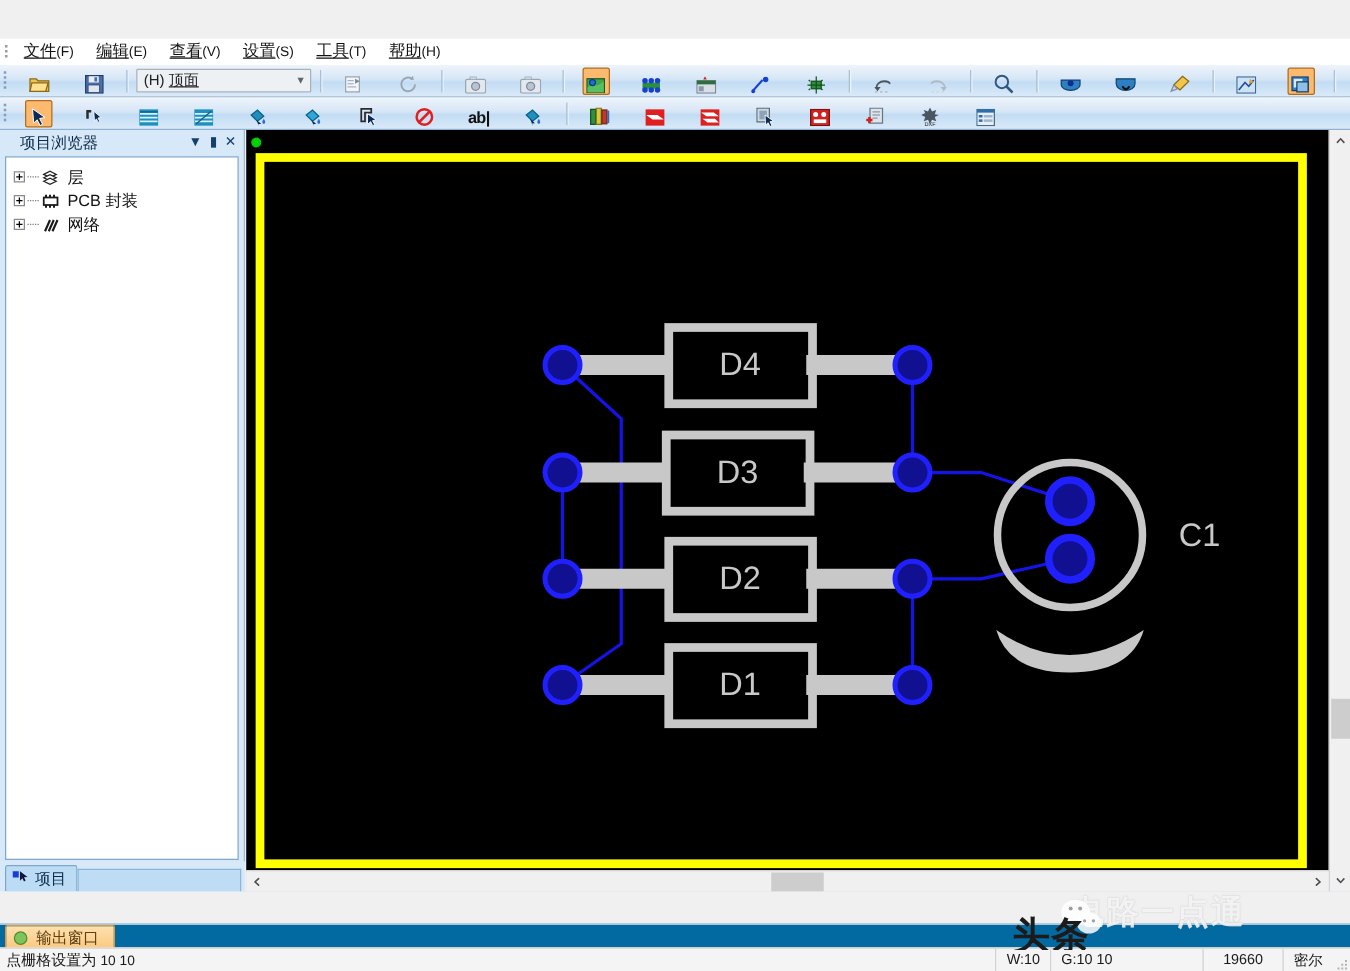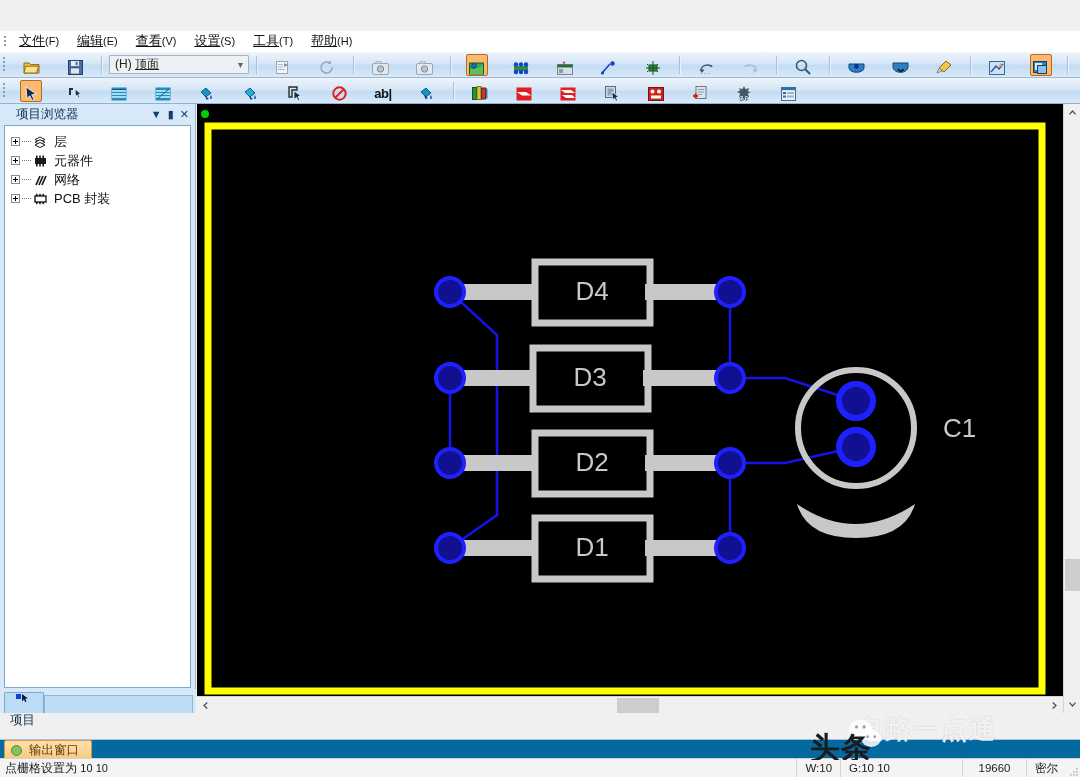--- a/index.html
+++ b/index.html
@@ -123,21 +123,21 @@
 
   
   .dock-tabs {
     position:absolute; left:0; bottom:0; width:196px; height:24px;
     background:#d7e8f8; display:flex; align-items:flex-end;
   }
   .dock-tab {
     height:21px; margin-left:4px; padding:0 8px 0 5px;
     background:#bcdcf6; border:1px solid #7ea7cc; border-bottom:none;
     border-radius:2px 2px 0 0;
-    display:flex; align-items:center; gap:4px; font-size:12.5px; color:#0b2b4a;flex-direction:column;
+    display:flex; align-items:center; gap:4px; font-size:12.5px; color:#0b2b4a;
   }
   .dock-tab-fill { flex:1; height:18px; background:#bfdcf5; border:1px solid #8fb6d8; border-bottom:none; margin-right:3px; }
 
   
   .outwin {
     position:absolute; left:0; top:739px; width:1080px; height:19px;
     background:#0369a1; border-top:1px solid #a8c5e0;
   }
   .out-tab {
     position:absolute; left:4px; top:0; height:19px; padding:0 12px 0 6px;
@@ -565,63 +565,47 @@
         <span class="ticon">
           <svg width="18" height="14" viewBox="0 0 18 14">
               <path d="M3 4.5l5-2.5 5 2.5-5 2.5z" fill="#fff" stroke="#222" stroke-width="1"></path>
               <path d="M3 7.2l5-2.5 5 2.5-5 2.5z" fill="#fff" stroke="#222" stroke-width="1"></path>
               <path d="M3 10l5-2.5 5 2.5-5 2.5z" fill="#fff" stroke="#222" stroke-width="1"></path>
             </svg>
         </span>
         <span class="tlabel">层</span>
       </div>
 
-      <div class="tnode">
-        <span class="tplus"></span>
-        <span class="tdash"></span>
-        <span class="ticon">
-          <svg width="18" height="14" viewBox="0 0 18 14">
-              <rect x="3" y="4" width="11" height="6" fill="#1a1a1a"></rect>
-              <rect x="4" y="1.5" width="1.6" height="2.5" fill="#1a1a1a"></rect>
-              <rect x="7.2" y="1.5" width="1.6" height="2.5" fill="#1a1a1a"></rect>
-              <rect x="10.4" y="1.5" width="1.6" height="2.5" fill="#1a1a1a"></rect>
-              <rect x="4" y="10" width="1.6" height="2.5" fill="#1a1a1a"></rect>
-              <rect x="7.2" y="10" width="1.6" height="2.5" fill="#1a1a1a"></rect>
-              <rect x="10.4" y="10" width="1.6" height="2.5" fill="#1a1a1a"></rect>
-            </svg>
-        </span>
-        <span class="tlabel">元器件</span>
-      </div>
-
-      <div class="tnode">
-        <span class="tplus"></span>
-        <span class="tdash"></span>
-        <span class="ticon">
-          <svg width="18" height="14" viewBox="0 0 18 14">
-              <path d="M4 12L8 3M7 12L11 3M10 12L14 3" stroke="#1a1a1a" stroke-width="1.7" fill="none"></path>
-            </svg>
-        </span>
-        <span class="tlabel">网络</span>
-      </div>
 
       <div class="tnode">
         <span class="tplus"></span>
         <span class="tdash"></span>
         <span class="ticon">
           <svg width="18" height="14" viewBox="0 0 18 14">
               <rect x="3" y="4" width="11" height="6" fill="none" stroke="#1a1a1a" stroke-width="1.4"></rect>
               <rect x="4" y="1.8" width="1.6" height="2.2" fill="#1a1a1a"></rect>
               <rect x="7.2" y="1.8" width="1.6" height="2.2" fill="#1a1a1a"></rect>
               <rect x="10.4" y="1.8" width="1.6" height="2.2" fill="#1a1a1a"></rect>
               <rect x="4" y="10" width="1.6" height="2.2" fill="#1a1a1a"></rect>
               <rect x="7.2" y="10" width="1.6" height="2.2" fill="#1a1a1a"></rect>
               <rect x="10.4" y="10" width="1.6" height="2.2" fill="#1a1a1a"></rect>
             </svg>
         </span>
         <span class="tlabel">PCB 封装</span>
+      </div>
+
+      <div class="tnode">
+        <span class="tplus"></span>
+        <span class="tdash"></span>
+        <span class="ticon">
+          <svg width="18" height="14" viewBox="0 0 18 14">
+              <path d="M4 12L8 3M7 12L11 3M10 12L14 3" stroke="#1a1a1a" stroke-width="1.7" fill="none"></path>
+            </svg>
+        </span>
+        <span class="tlabel">网络</span>
       </div>
     </div>
 
     <div class="dock-tabs">
       <div class="dock-tab">
         <span>
           <svg width="14" height="12" viewBox="0 0 14 12">
               <rect x="0" y="1" width="5" height="5" fill="#1a3fd0"></rect>
               <path d="M6 1l6 4.5-2.8 0.3 1.3 2.6-1.3 0.7-1.3-2.6L6 8.6z" fill="#11183a"></path>
             </svg>

